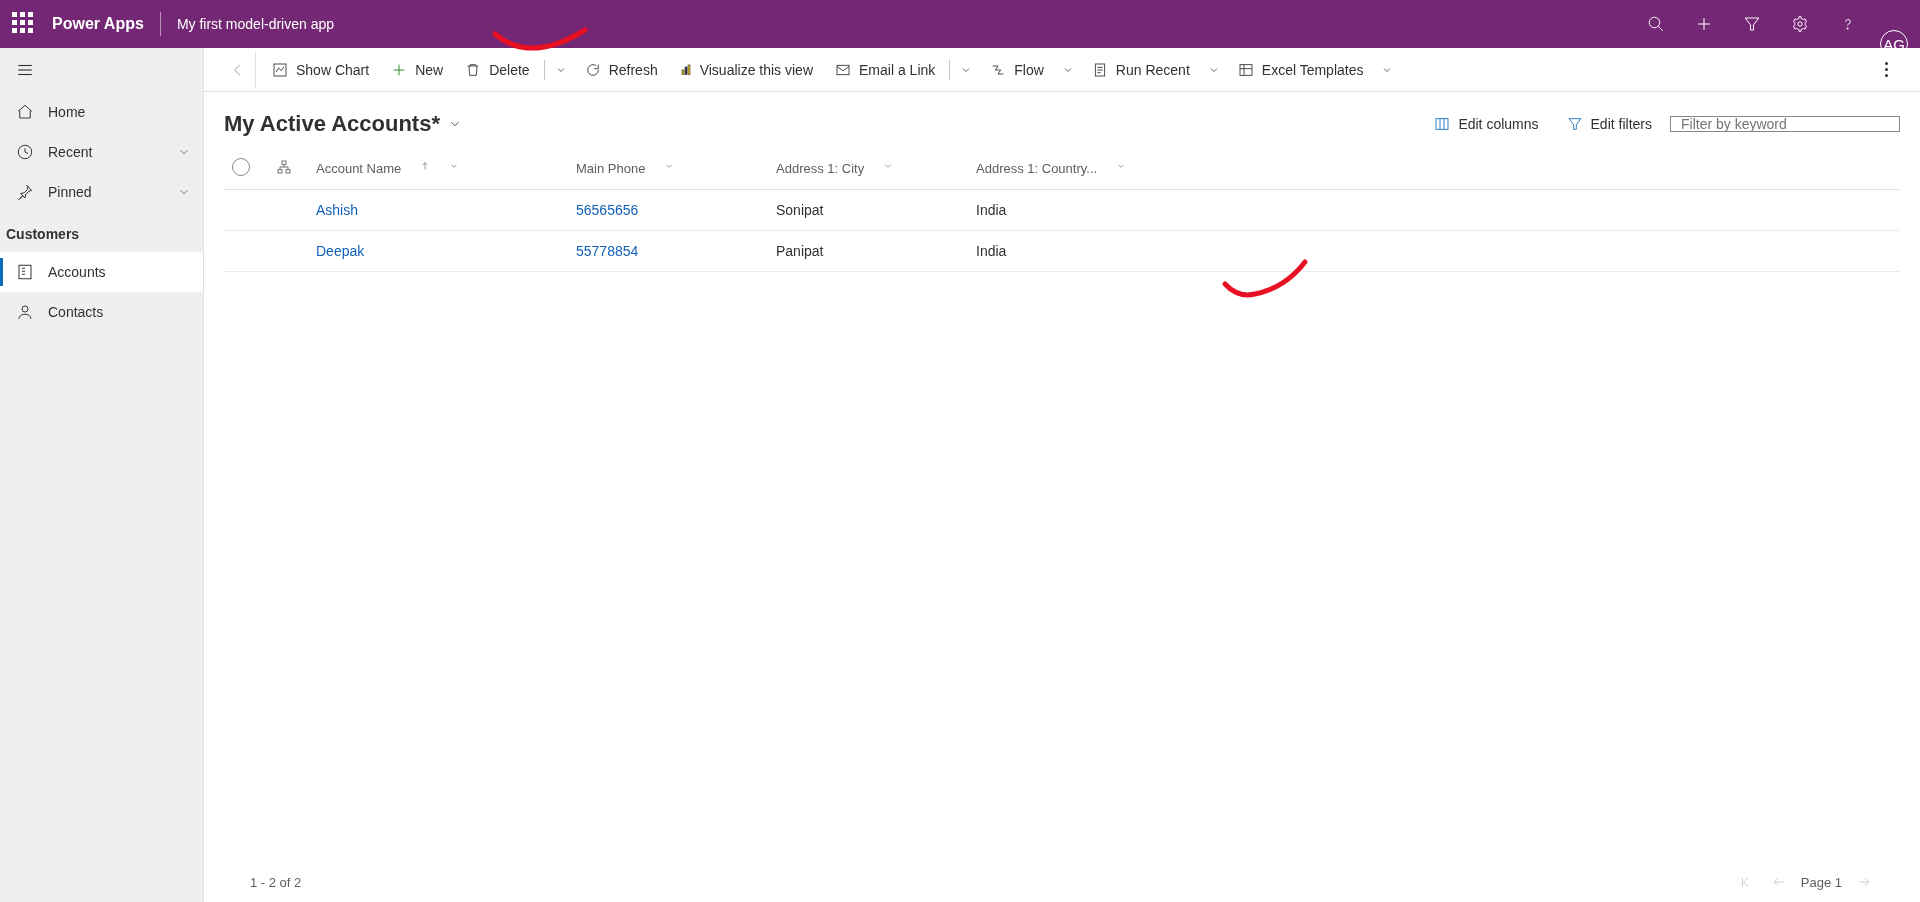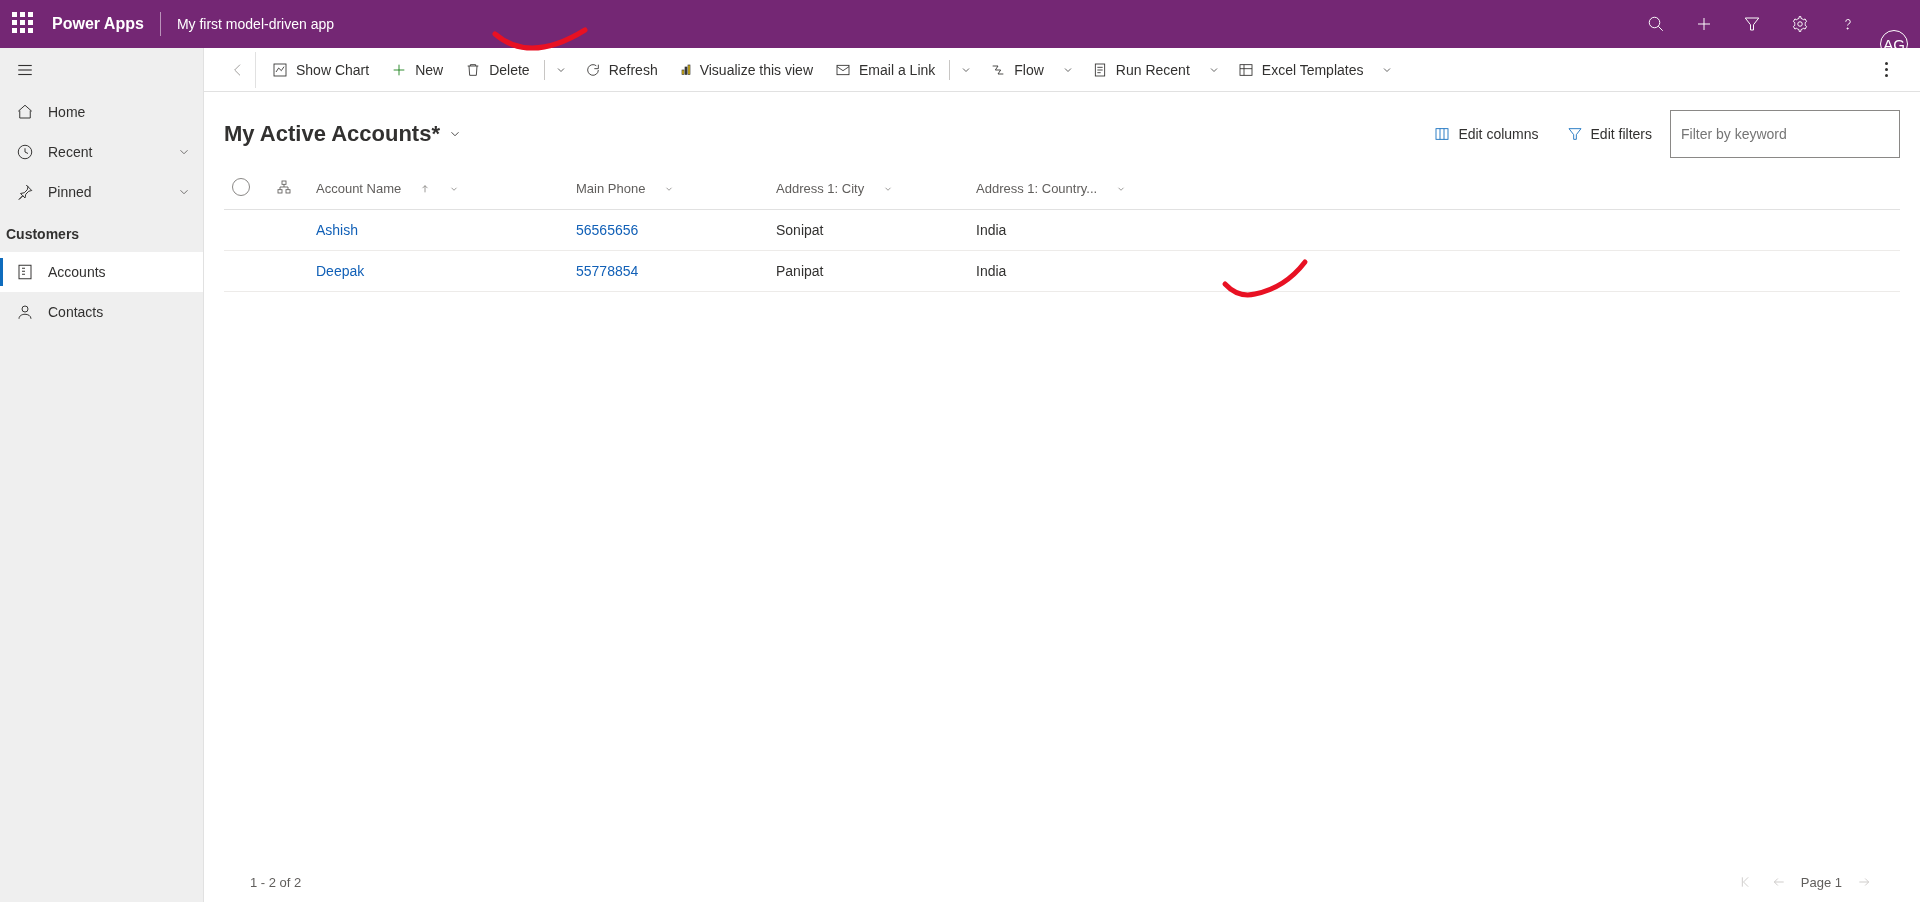--- a/index.html
+++ b/index.html
@@ -57,32 +57,32 @@
   .overflow-dots span{width:3px;height:3px;background:#323130;border-radius:50%;}
 
   
   .content{flex:1;display:flex;flex-direction:column;padding:0 20px;min-height:0;}
   .viewhdr{display:flex;align-items:center;margin:18px 0 10px;gap:10px;}
   .viewtitle{font-size:22px;font-weight:600;display:flex;align-items:center;gap:8px;cursor:pointer;}
   .viewtitle svg{width:14px;height:14px;stroke:#323130;fill:none;stroke-width:1.5;}
   .view-tools{margin-left:auto;display:flex;align-items:center;gap:8px;}
   .tool{display:flex;align-items:center;gap:8px;padding:6px 10px;cursor:pointer;}
   .tool svg{width:16px;height:16px;stroke:#0f6cbd;fill:none;stroke-width:1.3;}
-  .filter-input{width:230px;height:48px;border:1px solid #8a8886;padding:0 10px;font-size:14px;outline:none;}
+  .filter-input{width:230px;height:16px;border:1px solid #8a8886;padding:0 10px;font-size:14px;outline:none;}
 
   
   .tblwrap{flex:1;overflow:auto;}
   table{width:100%;border-collapse:collapse;table-layout:fixed;}
   thead th{text-align:left;font-weight:400;font-size:13px;color:var(--muted);border-bottom:1px solid var(--border);padding:10px 8px;white-space:nowrap;}
   thead th.sel{width:44px;}
   thead th.hi{width:36px;}
   tbody td{padding:12px 8px;border-bottom:1px solid #edebe9;font-size:14px;vertical-align:middle;}
   .circle{width:18px;height:18px;border:1px solid #8a8886;border-radius:50%;display:inline-block;}
   .link{color:var(--link);cursor:pointer;}
-  .colhdr{display:flex;align-items:center;gap:19px;cursor:pointer;}
+  .colhdr{display:flex;align-items:flex-start;gap:19px;cursor:pointer;}
   .colhdr svg{width:10px;height:10px;stroke:#605e5c;fill:none;stroke-width:1.5;}
   .hier-ic svg{width:16px;height:16px;stroke:#605e5c;fill:none;stroke-width:1.3;}
 
   
   .footer{height:40px;display:flex;align-items:center;padding:0 26px;font-size:13px;color:var(--muted);}
   .pager{margin-left:auto;display:flex;align-items:center;gap:12px;}
   .pager-btn{width:20px;height:20px;display:flex;align-items:center;justify-content:center;cursor:pointer;}
   .pager-btn.disabled{color:#c8c6c4;cursor:default;}
   .pager-btn svg{width:14px;height:14px;stroke:currentColor;fill:none;stroke-width:1.5;}
 

